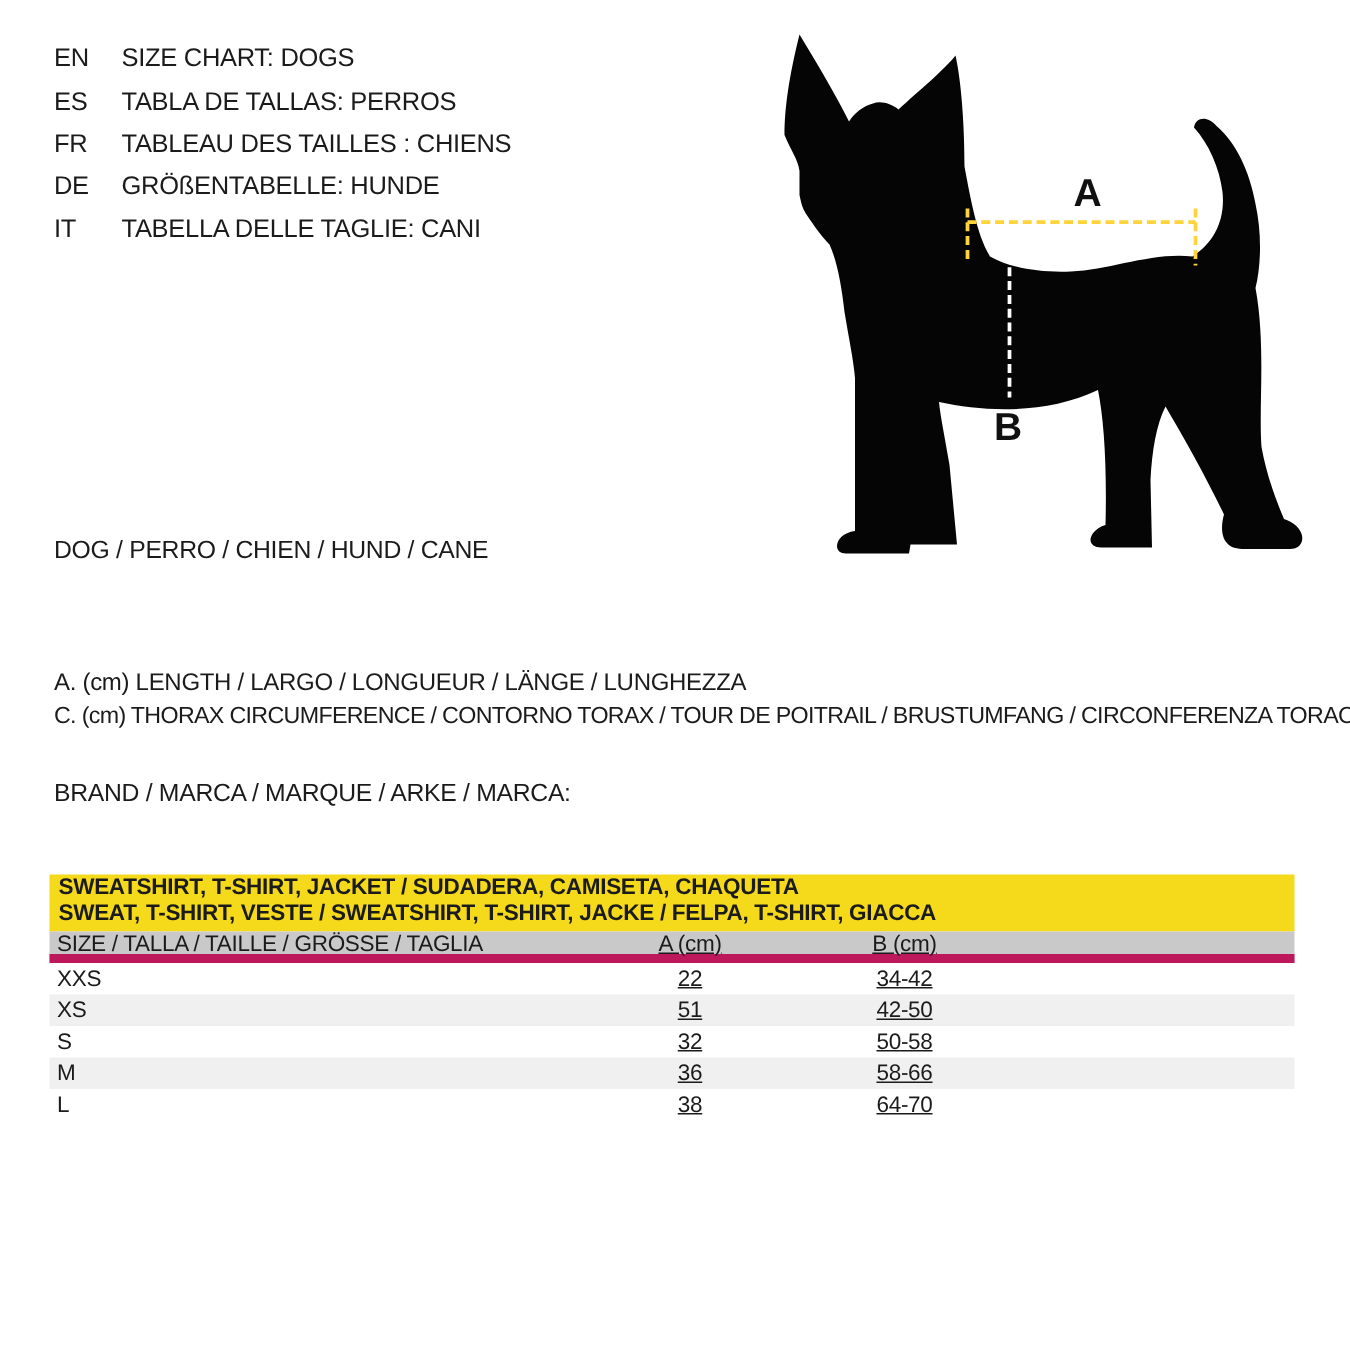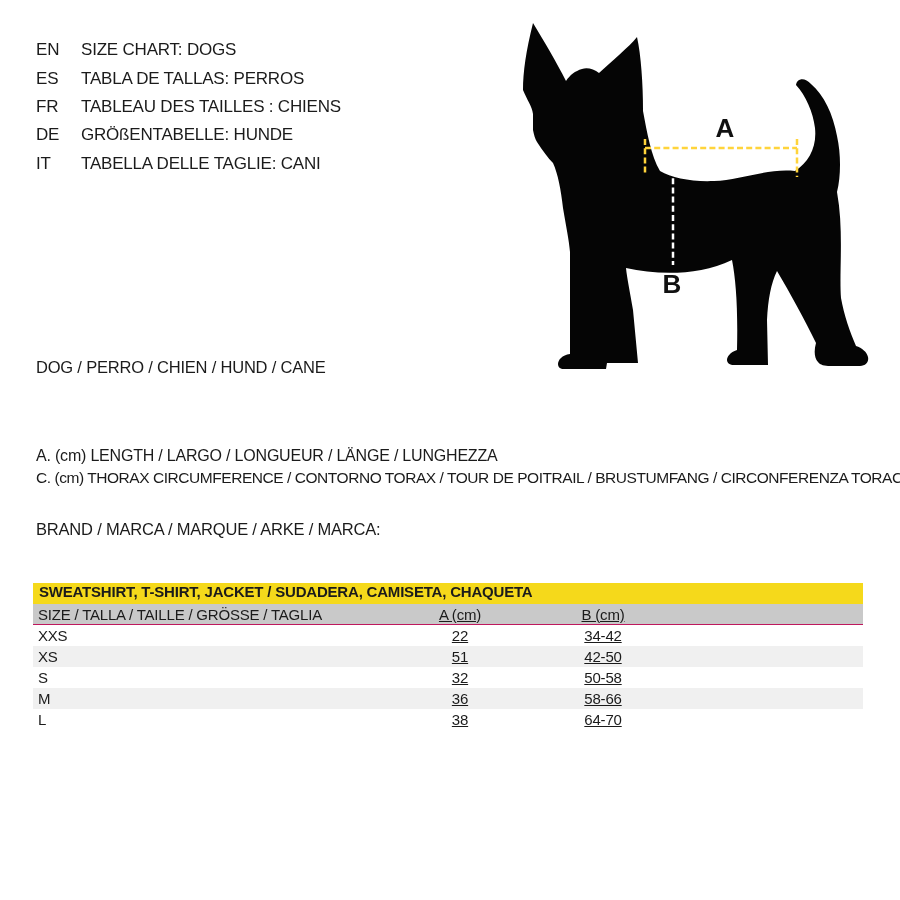--- a/index.html
+++ b/index.html
@@ -22,21 +22,21 @@
     width: 900px;
     height: 900px;
     background: var(--bg);
     overflow: hidden;
   }
 
   
   #langs {
     position: absolute;
     left: 36px;
-    top: 36px;
+    top: 25px;
     width: 470px;
   }
   .lang-row {
     display: flex;
     align-items: center;
     height: 28.4px;
     font-size: 17px;
     font-weight: 500;
     letter-spacing: -0.2px;
     white-space: nowrap;
@@ -109,21 +109,21 @@
   .trow {
     display: grid;
     grid-template-columns: 347px 160px 126px 1fr;
     align-items: center;
     height: 21px;
     font-size: 15px;
     letter-spacing: -0.2px;
   }
   #table-header {
     background: var(--header-gray);
-    border-bottom: 1px solid #be185d;
+    border-bottom: 6px solid #be185d;
   }
   .cell-size { padding-left: 5px; text-align: left; white-space: nowrap; }
   .cell-a, .cell-b { text-align: center; white-space: nowrap; text-decoration: underline; }
   .data-row:nth-child(even) { background: var(--row-stripe); }
 </style>
 </head>
 <body>
 
 <div id="canvas">
 
@@ -217,20 +217,21 @@
   <div id="legend">
     <div id="legend-line-a">A. (cm) LENGTH / LARGO / LONGUEUR / LÄNGE / LUNGHEZZA</div>
     <div id="legend-line-c">C. (cm) THORAX CIRCUMFERENCE / CONTORNO TORAX / TOUR DE POITRAIL / BRUSTUMFANG / CIRCONFERENZA TORACE</div>
   </div>
 
   <div id="brand-line">BRAND / MARCA / MARQUE / ARKE / MARCA:</div>
 
   <div id="size-table">
     <div id="banner">
       <div class="banner-line">SWEATSHIRT, T-SHIRT, JACKET / SUDADERA, CAMISETA, CHAQUETA</div>
+      <div class="banner-line">SWEAT, T-SHIRT, VESTE / SWEATSHIRT, T-SHIRT, JACKE / FELPA, T-SHIRT, GIACCA</div>
     </div>
     <div class="trow" id="table-header">
       <span class="cell-size">SIZE / TALLA / TAILLE / GRÖSSE / TAGLIA</span>
       <span class="cell-a">A (cm)</span>
       <span class="cell-b">B (cm)</span>
       <span></span>
     </div>
     <div id="table-body">
       <div class="trow data-row">
         <span class="cell-size">XXS</span>

